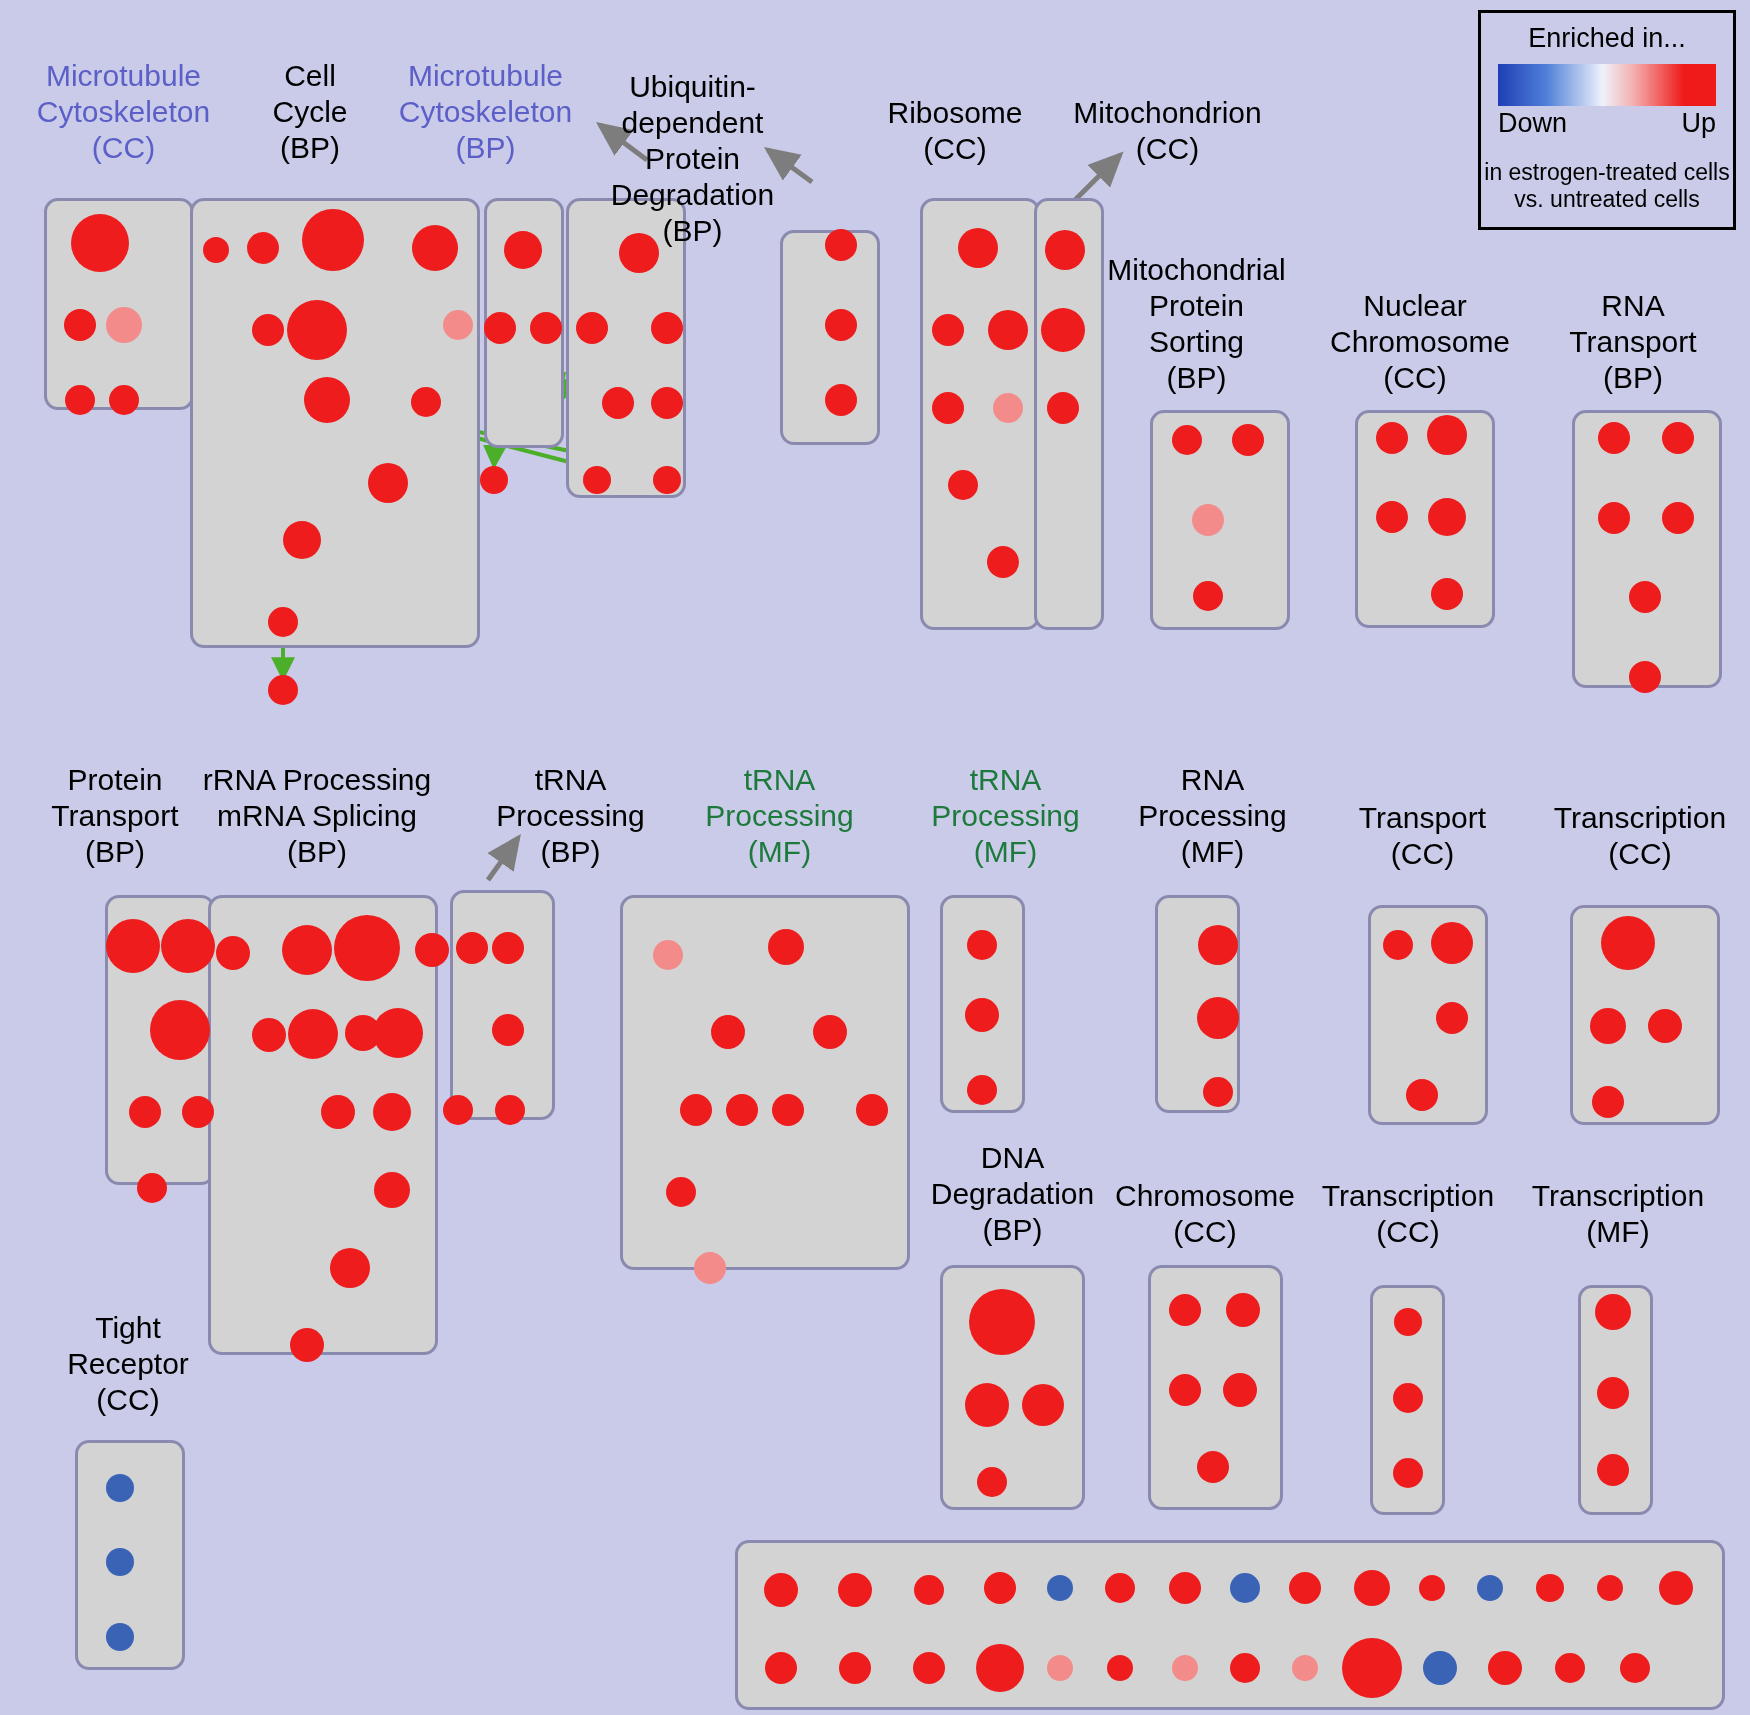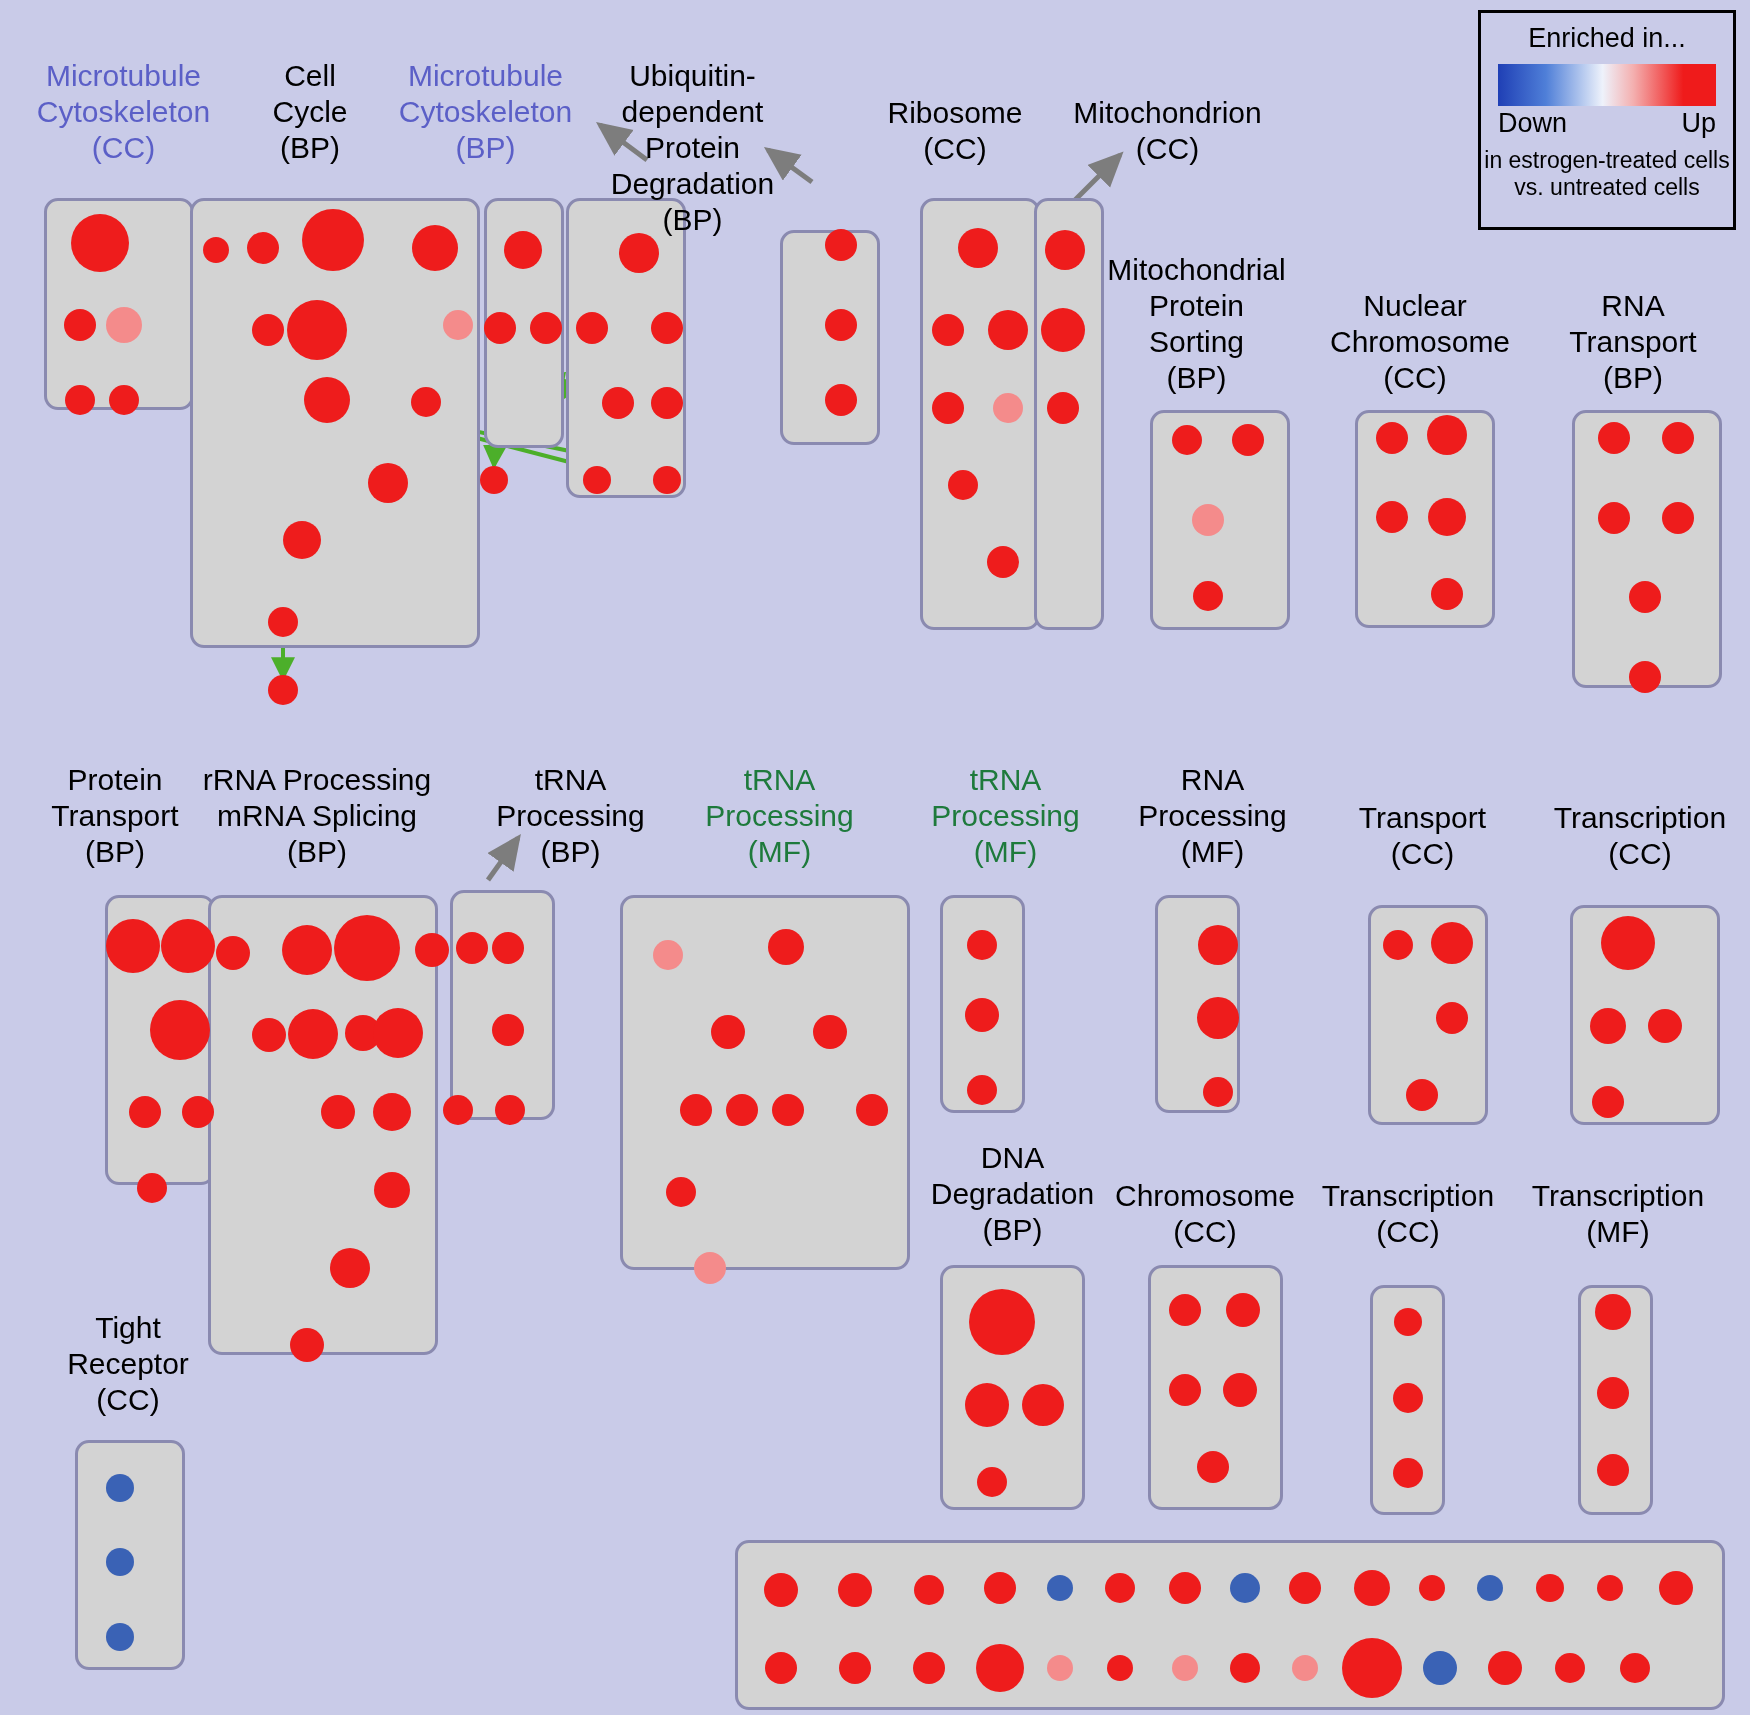--- a/index.html
+++ b/index.html
@@ -43,21 +43,21 @@
     box-sizing:border-box;
     text-align:center;
   }
   .legend-title{font-size:27px;margin-top:10px;}
   .legend-bar{
     margin:10px auto 2px auto;
     width:218px;height:42px;
     background:linear-gradient(to right,#1f3fb5 0%,#4f7fd8 22%,#eef2fb 48%,#f4b0b0 62%,#ef1b1b 85%,#ef1b1b 100%);
   }
   .legend-ends{display:flex;justify-content:space-between;width:218px;margin:0 auto;font-size:27px;}
-  .legend-sub{font-size:23px;line-height:27px;margin-top:8px;}
+  .legend-sub{font-size:23px;line-height:27px;margin-top:20px;}
 </style>
 </head>
 <body>
 
 <div id="stage">
 
   <svg class="edges" id="edge-layer">
     <defs>
       <marker id="arrow" markerWidth="7" markerHeight="7" refX="5.2" refY="3" orient="auto">
         <path d="M0,0 L6,3 L0,6 z" fill="#4caf2a"></path>
@@ -374,21 +374,21 @@
   <div id="labels-layer">
       <div class="label purple" style="left: 26px; top: 58px; width: 195px;">Microtubule
 Cytoskeleton
 (CC)</div>
       <div class="label" style="left: 240px; top: 58px; width: 140px;">Cell
 Cycle
 (BP)</div>
       <div class="label purple" style="left: 388px; top: 58px; width: 195px;">Microtubule
 Cytoskeleton
 (BP)</div>
-      <div class="label" style="left: 600px; top: 58px; width: 185px;">Ubiquitin-
+      <div class="label" style="left: 600px; top: 69px; width: 185px;">Ubiquitin-
 dependent
 Protein
 Degradation
 (BP)</div>
       <div class="label" style="left: 870px; top: 95px; width: 170px;">Ribosome
 (CC)</div>
       <div class="label" style="left: 1060px; top: 95px; width: 215px;">Mitochondrion
 (CC)</div>
       <div class="label" style="left: 1094px; top: 252px; width: 205px;">Mitochondrial
 Protein

